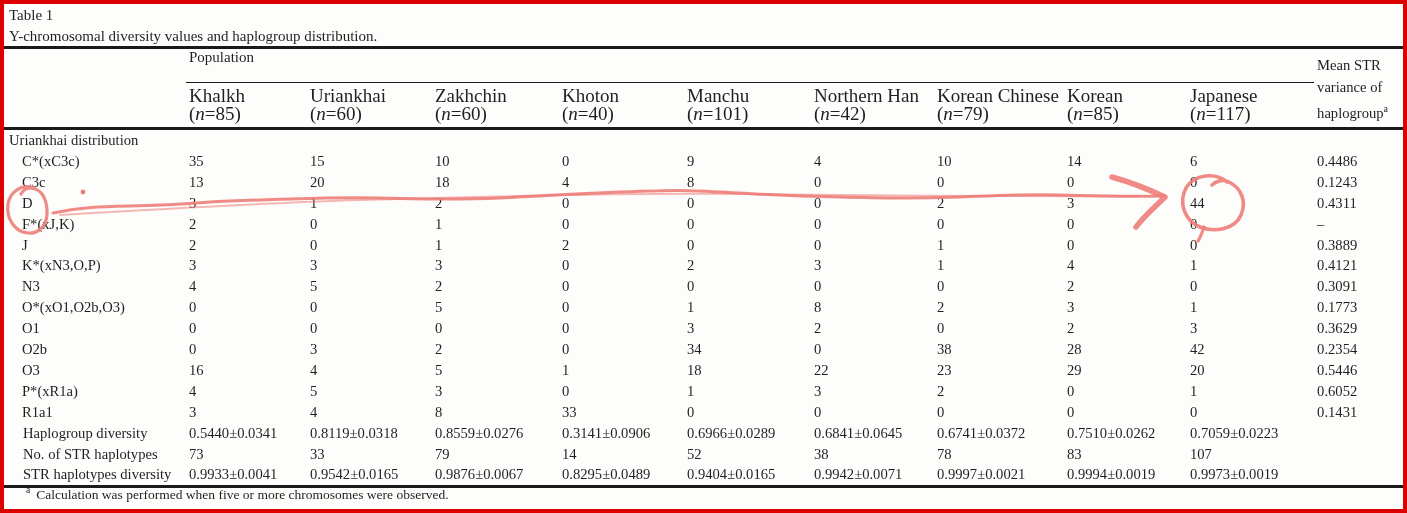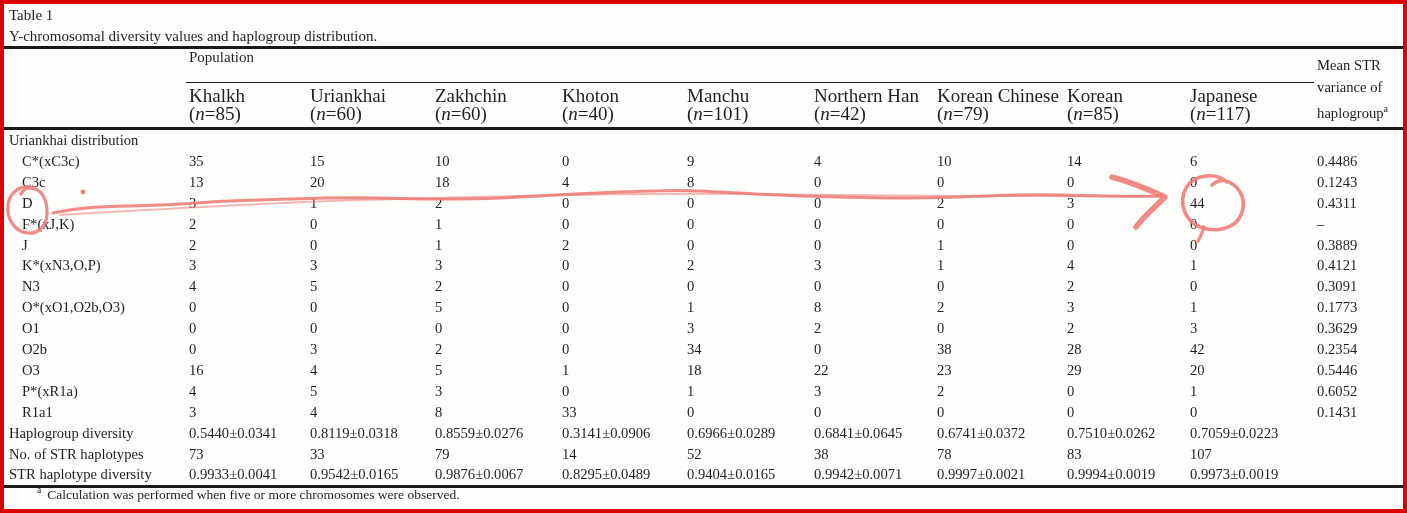--- a/index.html
+++ b/index.html
@@ -31,25 +31,25 @@
   th.pop-group  { vertical-align:bottom; padding-bottom:16px; border-bottom:1.5px solid #1a1a1a; font-size:15px; }
   th.mean-h     { vertical-align:top; padding-top:5px; line-height:22px; font-size:14.6px; }
   tr.names-row  { height:46px; }
   tr.names-row th { vertical-align:middle; line-height:18px; font-size:19px; }
   thead { border-bottom:3px solid #1a1a1a; }
 
   tbody td { height:20.9px; vertical-align:middle; line-height:1; }
   tbody { border-bottom:3px solid #1a1a1a; }
   td.sec-cell  { padding-left:5px; }
   td.lbl-hap   { padding-left:18px; }
-  td.lbl-sum   { padding-left:5px; }
+  td.lbl-sum   { padding-left:19px; }
 
   sup { font-size:10px; }
 
-  .footnote { position:absolute; left:33px; top:481px; font-size:13.5px; }
+  .footnote { position:absolute; left:22px; top:481px; font-size:13.5px; }
   .footnote sup { font-size:9.5px; margin-right:6px; }
 
   svg.overlay {
     position:absolute; left:-4px; top:-4px;
     width:1407px; height:513px;
     pointer-events:none; z-index:5;
   }
 </style>
 </head>
 <body>
@@ -293,21 +293,21 @@
           <td>79</td>
           <td>14</td>
           <td>52</td>
           <td>38</td>
           <td>78</td>
           <td>83</td>
           <td>107</td>
           <td></td>
         </tr>
         <tr>
-          <td class="lbl-sum">STR haplotype diversity</td>
+          <td class="lbl-sum">STR haplotypes diversity</td>
           <td>0.9933±0.0041</td>
           <td>0.9542±0.0165</td>
           <td>0.9876±0.0067</td>
           <td>0.8295±0.0489</td>
           <td>0.9404±0.0165</td>
           <td>0.9942±0.0071</td>
           <td>0.9997±0.0021</td>
           <td>0.9994±0.0019</td>
           <td>0.9973±0.0019</td>
           <td></td>

